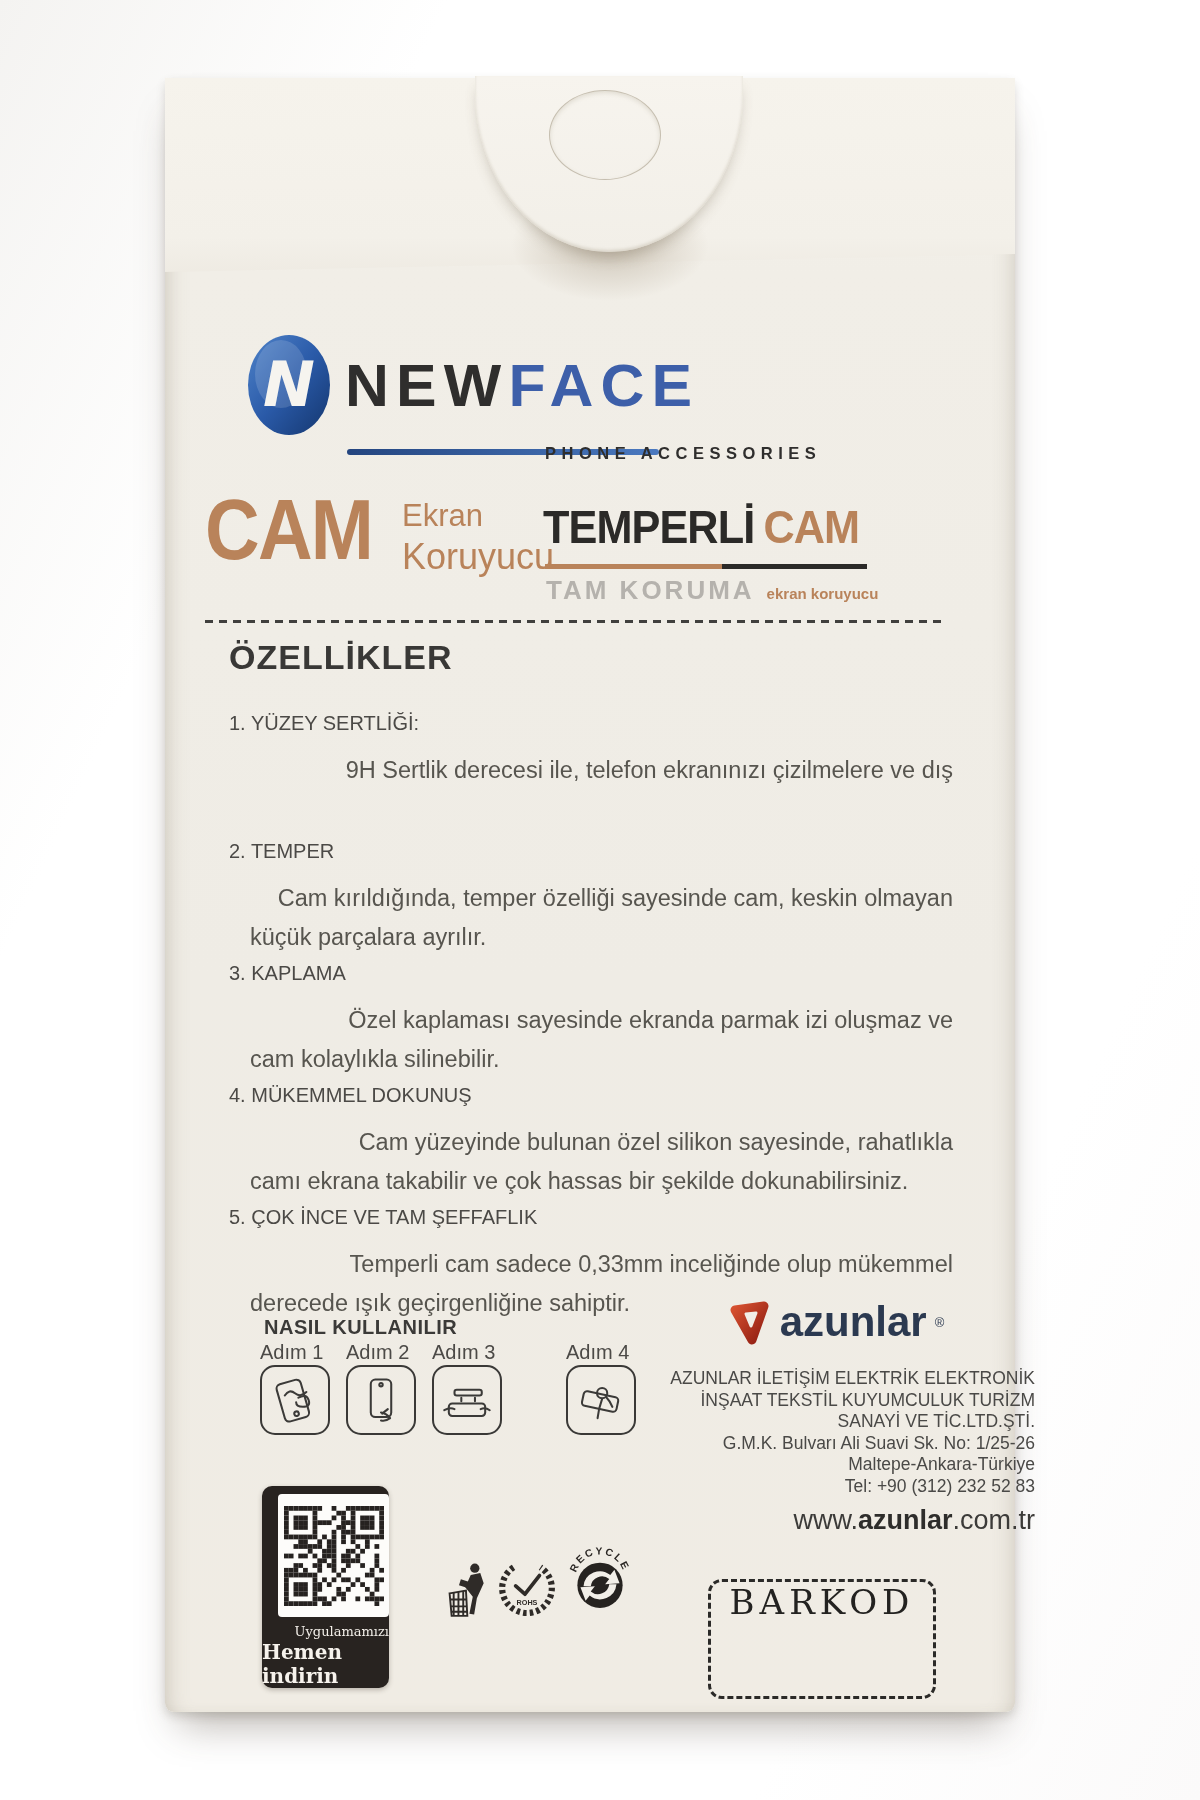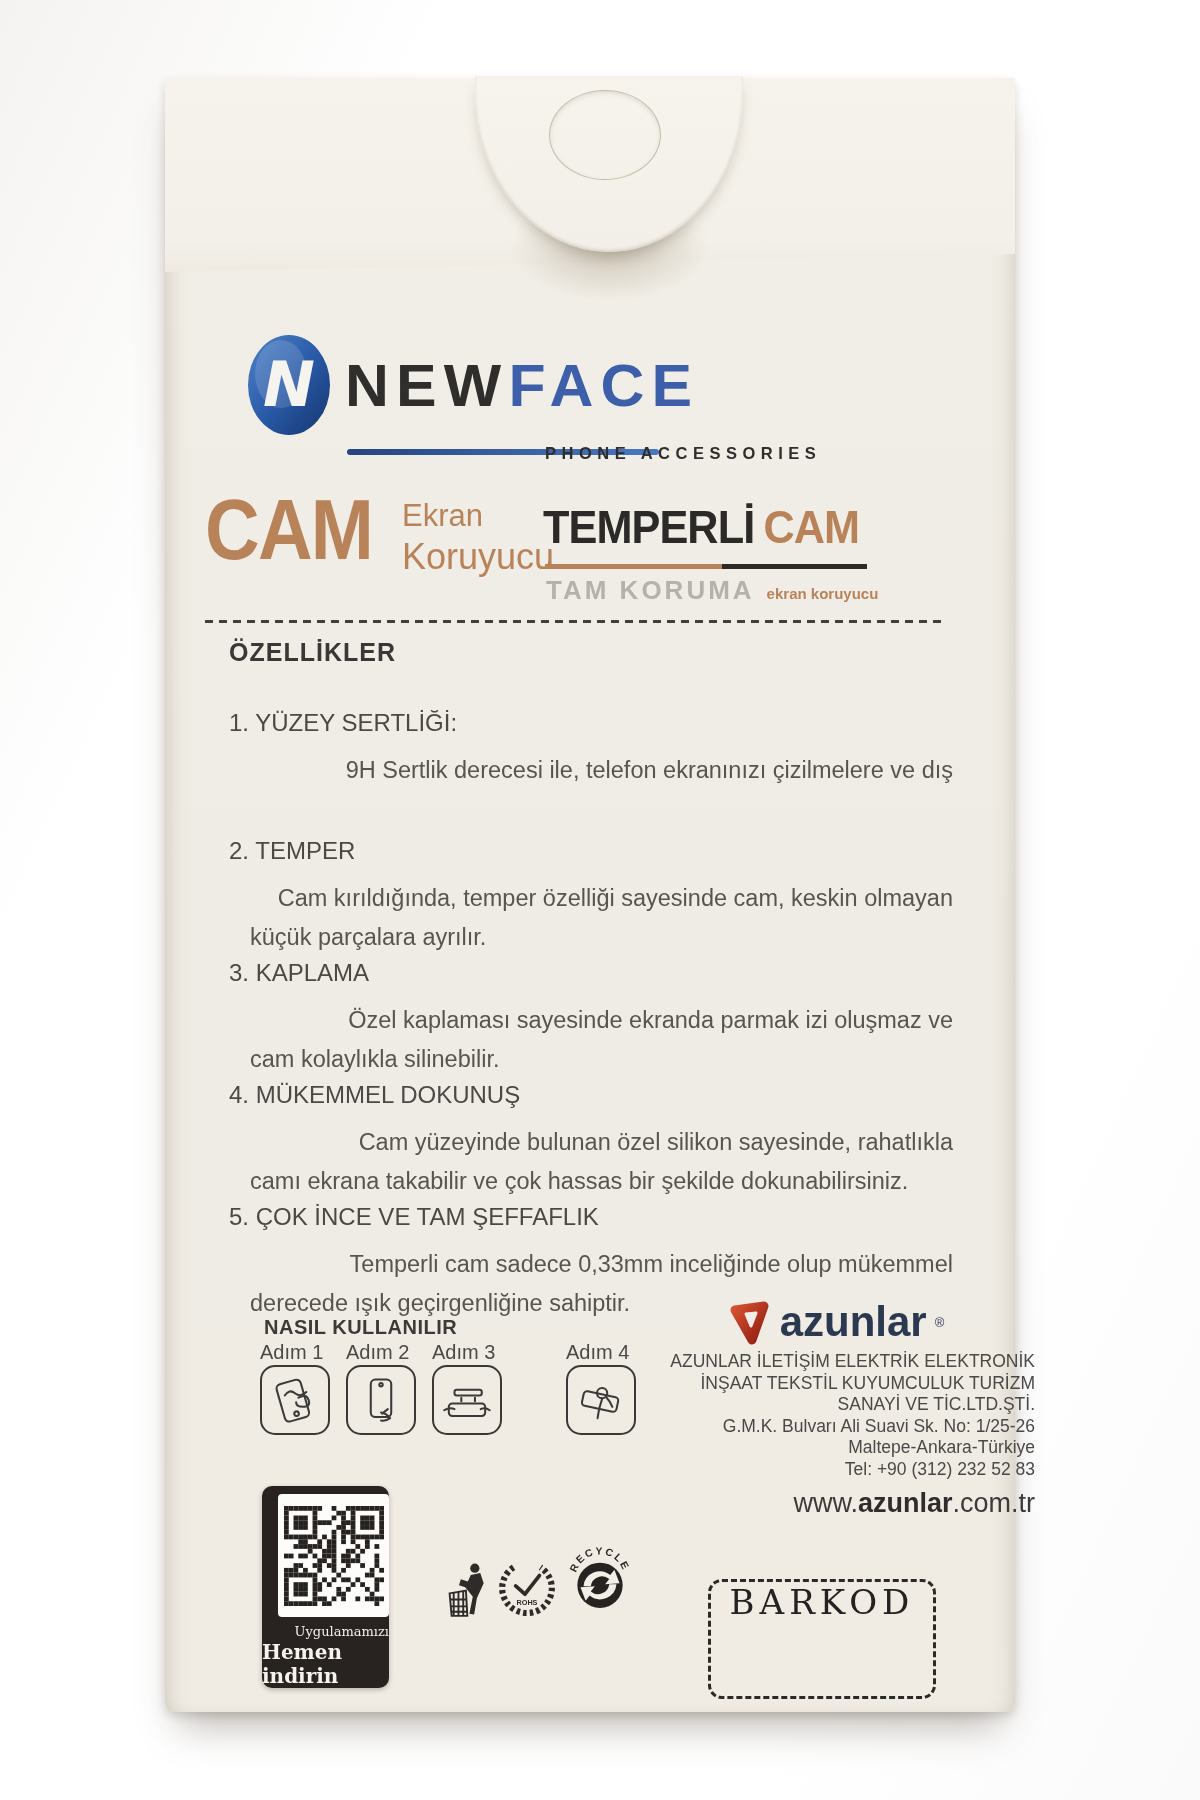--- a/index.html
+++ b/index.html
@@ -53,42 +53,42 @@
   .temper-line .l{flex:0 0 55%;background:#b9835a;}
   .temper-line .r{flex:1;background:#2b2a28;}
   .temper-sub{position:absolute;left:381px;top:497px;width:340px;white-space:nowrap;}
   .ts-gray{font-size:26px;font-weight:bold;letter-spacing:3px;color:#b5b2ad;}
   .ts-tan{font-size:15px;font-weight:bold;color:#b9835a;margin-left:12px;}
 
   .dashed-sep{position:absolute;left:40px;top:542px;width:740px;height:3px;
     background:repeating-linear-gradient(90deg,#403f3d 0 8px,transparent 8px 14px);}
 
   
-  .features-heading{position:absolute;left:64px;top:560px;font-size:25px;font-weight:bold;
+  .features-heading{position:absolute;left:64px;top:560px;font-size:34px;font-weight:bold;
     letter-spacing:1px;color:#393836;}
   .feat{position:absolute;left:64px;width:724px;color:#504e4a;}
-  .feat .t{font-size:24px;line-height:30px;color:#4b4946;}
+  .feat .t{font-size:20px;line-height:30px;color:#4b4946;}
   .feat .b{display:block;margin-left:21px;font-size:23.5px;line-height:39px;color:#57554f;}
   .feat .b:first-of-type{margin-top:13px;text-align:right;}
   .f1{top:630px;} .f2{top:758px;} .f3{top:880px;} .f4{top:1002px;} .f5{top:1124px;}
 
   
   .usage-heading{position:absolute;left:99px;top:1238px;font-size:20px;font-weight:bold;
     letter-spacing:.5px;color:#3b3a38;}
   .step-label{position:absolute;top:1263px;font-size:20px;color:#4c4a47;text-align:right;}
   .step-box{position:absolute;top:1287px;width:66px;height:66px;border:2.5px solid #3a3937;
     border-radius:15px;display:flex;align-items:center;justify-content:center;}
   .sl1,.sb1{left:95px;} .sl2,.sb2{left:181px;} .sl3,.sb3{left:267px;} .sl4,.sb4{left:353px;margin-left:48px;}
 
   
   .company{position:absolute;left:470px;top:1220px;width:400px;text-align:right;}
   .logo-row{display:flex;align-items:center;justify-content:center;gap:8px;}
   .azunlar-name{font-size:42px;font-weight:bold;color:#2b3950;letter-spacing:0;line-height:48px;}
   .azunlar-reg{font-size:13px;color:#2b3950;vertical-align:super;}
-  .address{margin-top:5px;font-size:17.5px;line-height:21.5px;color:#4a4947;}
+  .address{margin-top:22px;font-size:17.5px;line-height:21.5px;color:#4a4947;}
   .website{margin-top:8px;font-size:27px;color:#3c3b39;}
   .website .b{font-weight:bold;color:#2e2d2b;}
 
   
   .qr-block{position:absolute;left:97px;top:1408px;width:127px;height:202px;background:#282320;
     border-radius:10px;display:flex;flex-direction:column;align-items:flex-end;padding-top:8px;
     box-sizing:border-box;box-shadow:0 2px 5px rgba(60,50,40,.3);}
   .qr-white{width:111px;height:130px;background:#fdfcfa;border-radius:4px;
     display:flex;align-items:center;justify-content:center;}
   .qr-t1{margin-top:7px;font-family:"DejaVu Serif",serif;font-size:13px;color:#f3efe9;}

